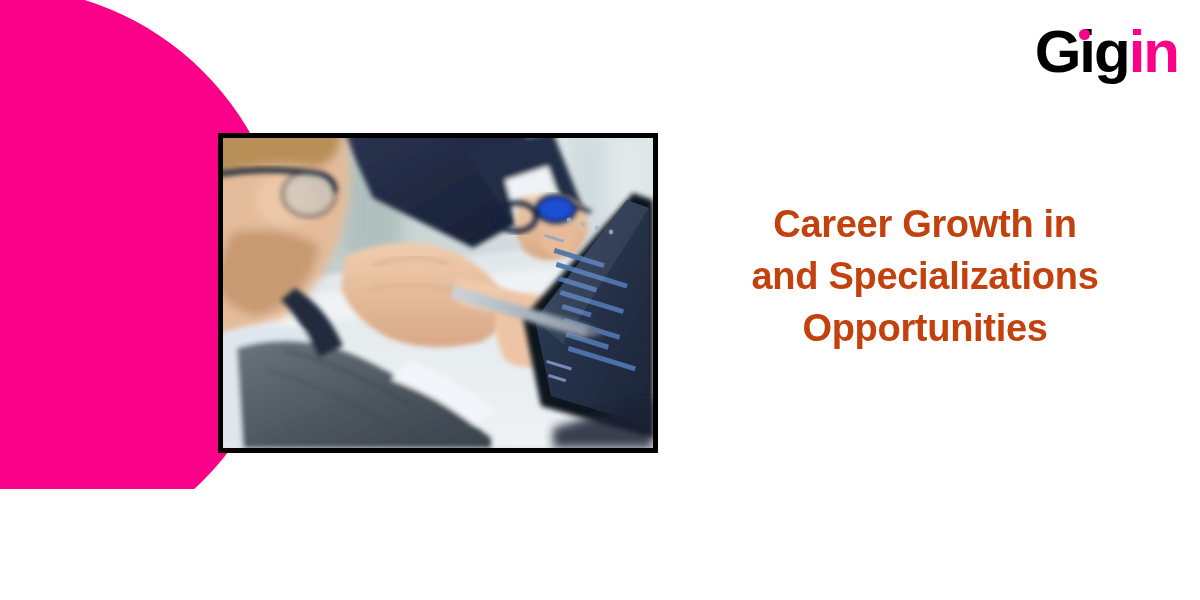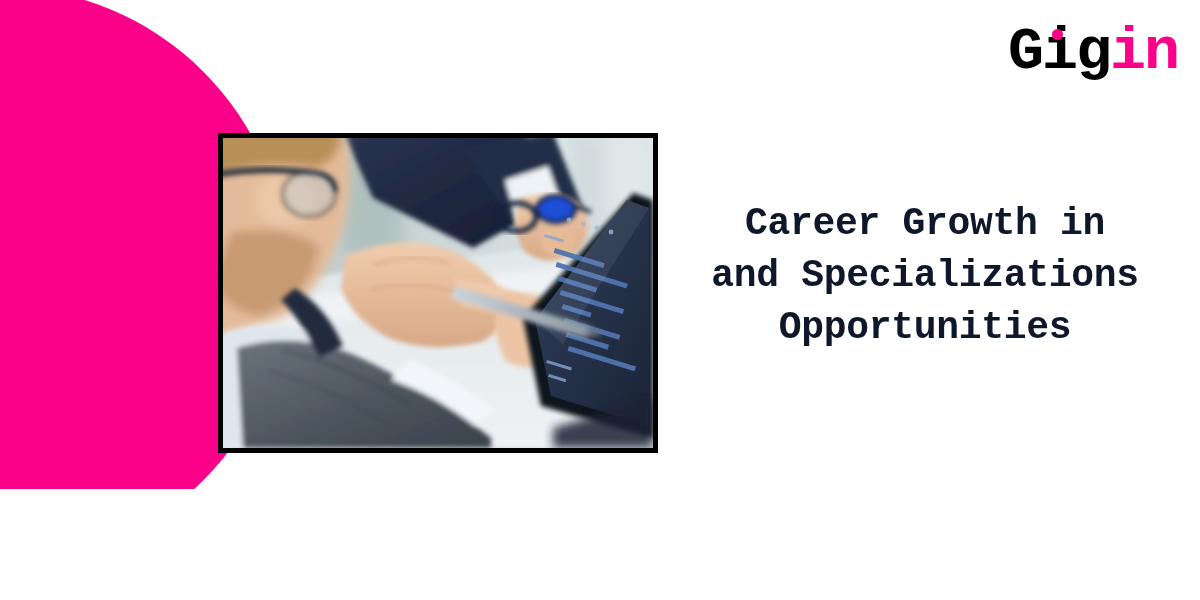--- a/index.html
+++ b/index.html
@@ -6,21 +6,21 @@
     margin: 0;
     padding: 0;
     background: #ffffff;
   }
   #banner {
     position: relative;
     width: 1200px;
     height: 489px;
     background: #ffffff;
     overflow: hidden;
-    font-family: Liberation Mono, monospace;
+    font-family: Liberation Sans, sans-serif;
   }
 
   
   #pink-circle-clip {
     position: absolute;
     left: 0;
     top: 0;
     width: 1200px;
     height: 547px;
     overflow: hidden;
@@ -89,21 +89,21 @@
   }
   #photo svg { display: block; width: 100%; height: 100%; }
 
   
   #headline {
     position: absolute;
     left: 690px;
     top: 198px;
     width: 470px;
     text-align: center;
-    color: #0f172a;
+    color: #c2410c;
     font-size: 38px;
     font-weight: bold;
     line-height: 52px;
     letter-spacing: -0.3px;
   }
 </style>
 </head>
 <body>
 
 <div id="banner">

